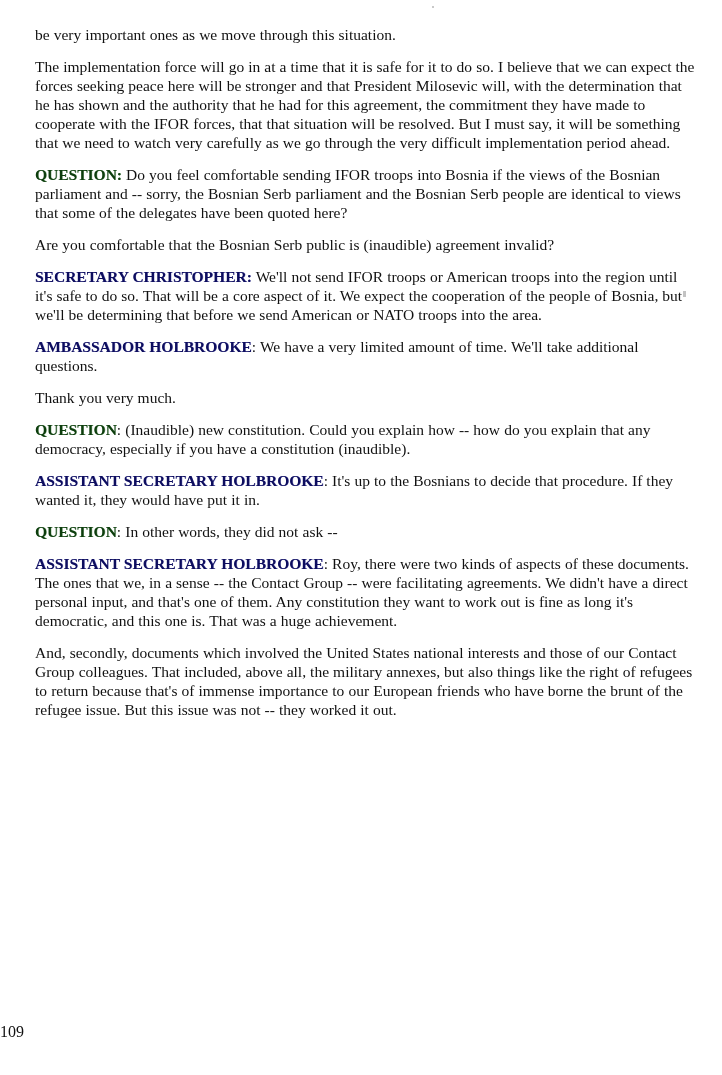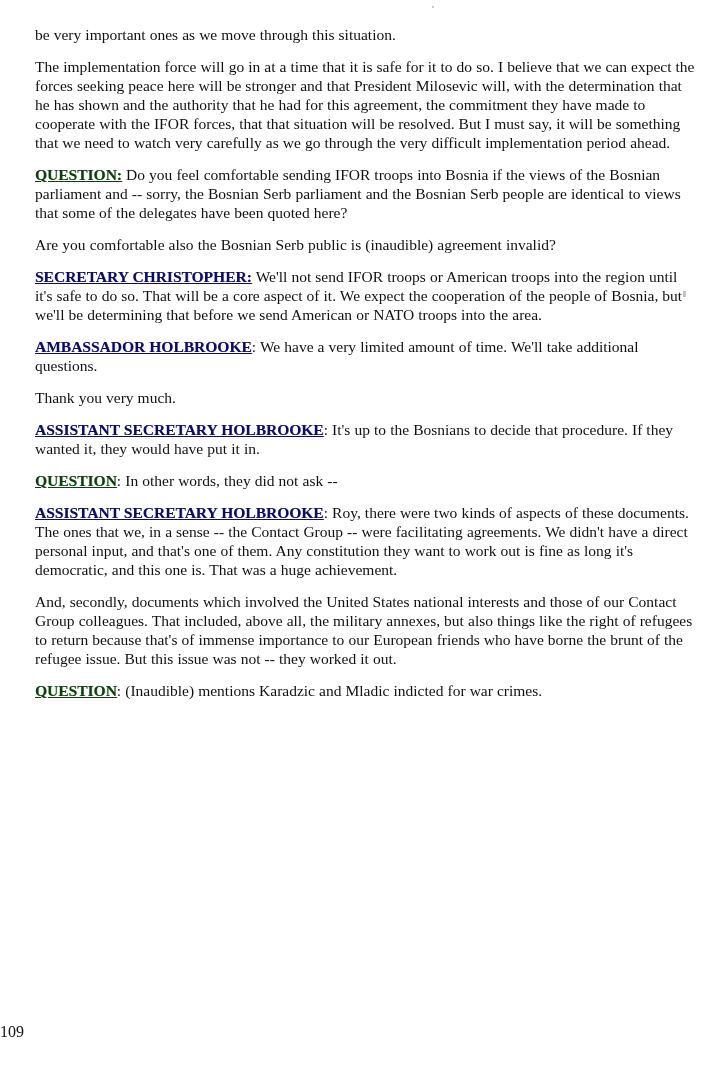--- a/index.html
+++ b/index.html
@@ -28,27 +28,25 @@
   }
   .para {
     margin: 0 0 13px 0;
     padding: 0;
     word-spacing: 0.2px;
   }
   .q-label {
     font-weight: bold;
     color: var(--q-color, #0d3d0d);
     text-shadow: 0.4px 0 0 rgba(10,90,10,0.45);
-    text-decoration: underline;
   }
   .s-label {
     font-weight: bold;
     color: var(--s-color, #0d0d5e);
     text-shadow: 0.4px 0 0 rgba(30,30,160,0.45);
-    text-decoration: underline;
   }
   .footer {
     position: absolute;
     top: 1023px;
     left: 0;
     width: 100%;
     font-size: 16px;
     color: var(--text-color, #111111);
   }
   .speck-top {
@@ -72,24 +70,24 @@
 </head>
 <body>
 
 <div class="page">
   <div class="speck-top"></div>
   <div class="speck-right"></div>
   <div class="content">
       <p class="para">be very important ones as we move through this situation.</p>
       <p class="para">The implementation force will go in at a time that it is safe for it to do so. I believe that we can expect the forces seeking peace here will be stronger and that President Milosevic will, with the determination that he has shown and the authority that he had for this agreement, the commitment they have made to cooperate with the IFOR forces, that that situation will be resolved. But I must say, it will be something that we need to watch very carefully as we go through the very difficult implementation period ahead.</p>
       <p class="para"><span class="q-label">QUESTION:</span> Do you feel comfortable sending IFOR troops into Bosnia if the views of the Bosnian parliament and -- sorry, the Bosnian Serb parliament and the Bosnian Serb people are identical to views that some of the delegates have been quoted here?</p>
-      <p class="para">Are you comfortable also the Bosnian Serb public is (inaudible) agreement invalid?</p>
+      <p class="para">Are you comfortable that the Bosnian Serb public is (inaudible) agreement invalid?</p>
       <p class="para"><span class="s-label">SECRETARY CHRISTOPHER:</span> We'll not send IFOR troops or American troops into the region until it's safe to do so. That will be a core aspect of it. We expect the cooperation of the people of Bosnia, but we'll be determining that before we send American or NATO troops into the area.</p>
       <p class="para"><span class="s-label">AMBASSADOR HOLBROOKE</span>: We have a very limited amount of time. We'll take additional questions.</p>
       <p class="para">Thank you very much.</p>
+      <p class="para"><span class="q-label">QUESTION</span>: (Inaudible) new constitution. Could you explain how -- how do you explain that any democracy, especially if you have a constitution (inaudible).</p>
       <p class="para"><span class="s-label">ASSISTANT SECRETARY HOLBROOKE</span>: It's up to the Bosnians to decide that procedure. If they wanted it, they would have put it in.</p>
       <p class="para"><span class="q-label">QUESTION</span>: In other words, they did not ask --</p>
       <p class="para"><span class="s-label">ASSISTANT SECRETARY HOLBROOKE</span>: Roy, there were two kinds of aspects of these documents. The ones that we, in a sense -- the Contact Group -- were facilitating agreements. We didn't have a direct personal input, and that's one of them. Any constitution they want to work out is fine as long it's democratic, and this one is. That was a huge achievement.</p>
       <p class="para">And, secondly, documents which involved the United States national interests and those of our Contact Group colleagues. That included, above all, the military annexes, but also things like the right of refugees to return because that's of immense importance to our European friends who have borne the brunt of the refugee issue. But this issue was not -- they worked it out.</p>
-      <p class="para"><span class="q-label">QUESTION</span>: (Inaudible) mentions Karadzic and Mladic indicted for war crimes.</p>
     </div>
   <div class="footer">109</div>
 </div>
 
 </body></html>

